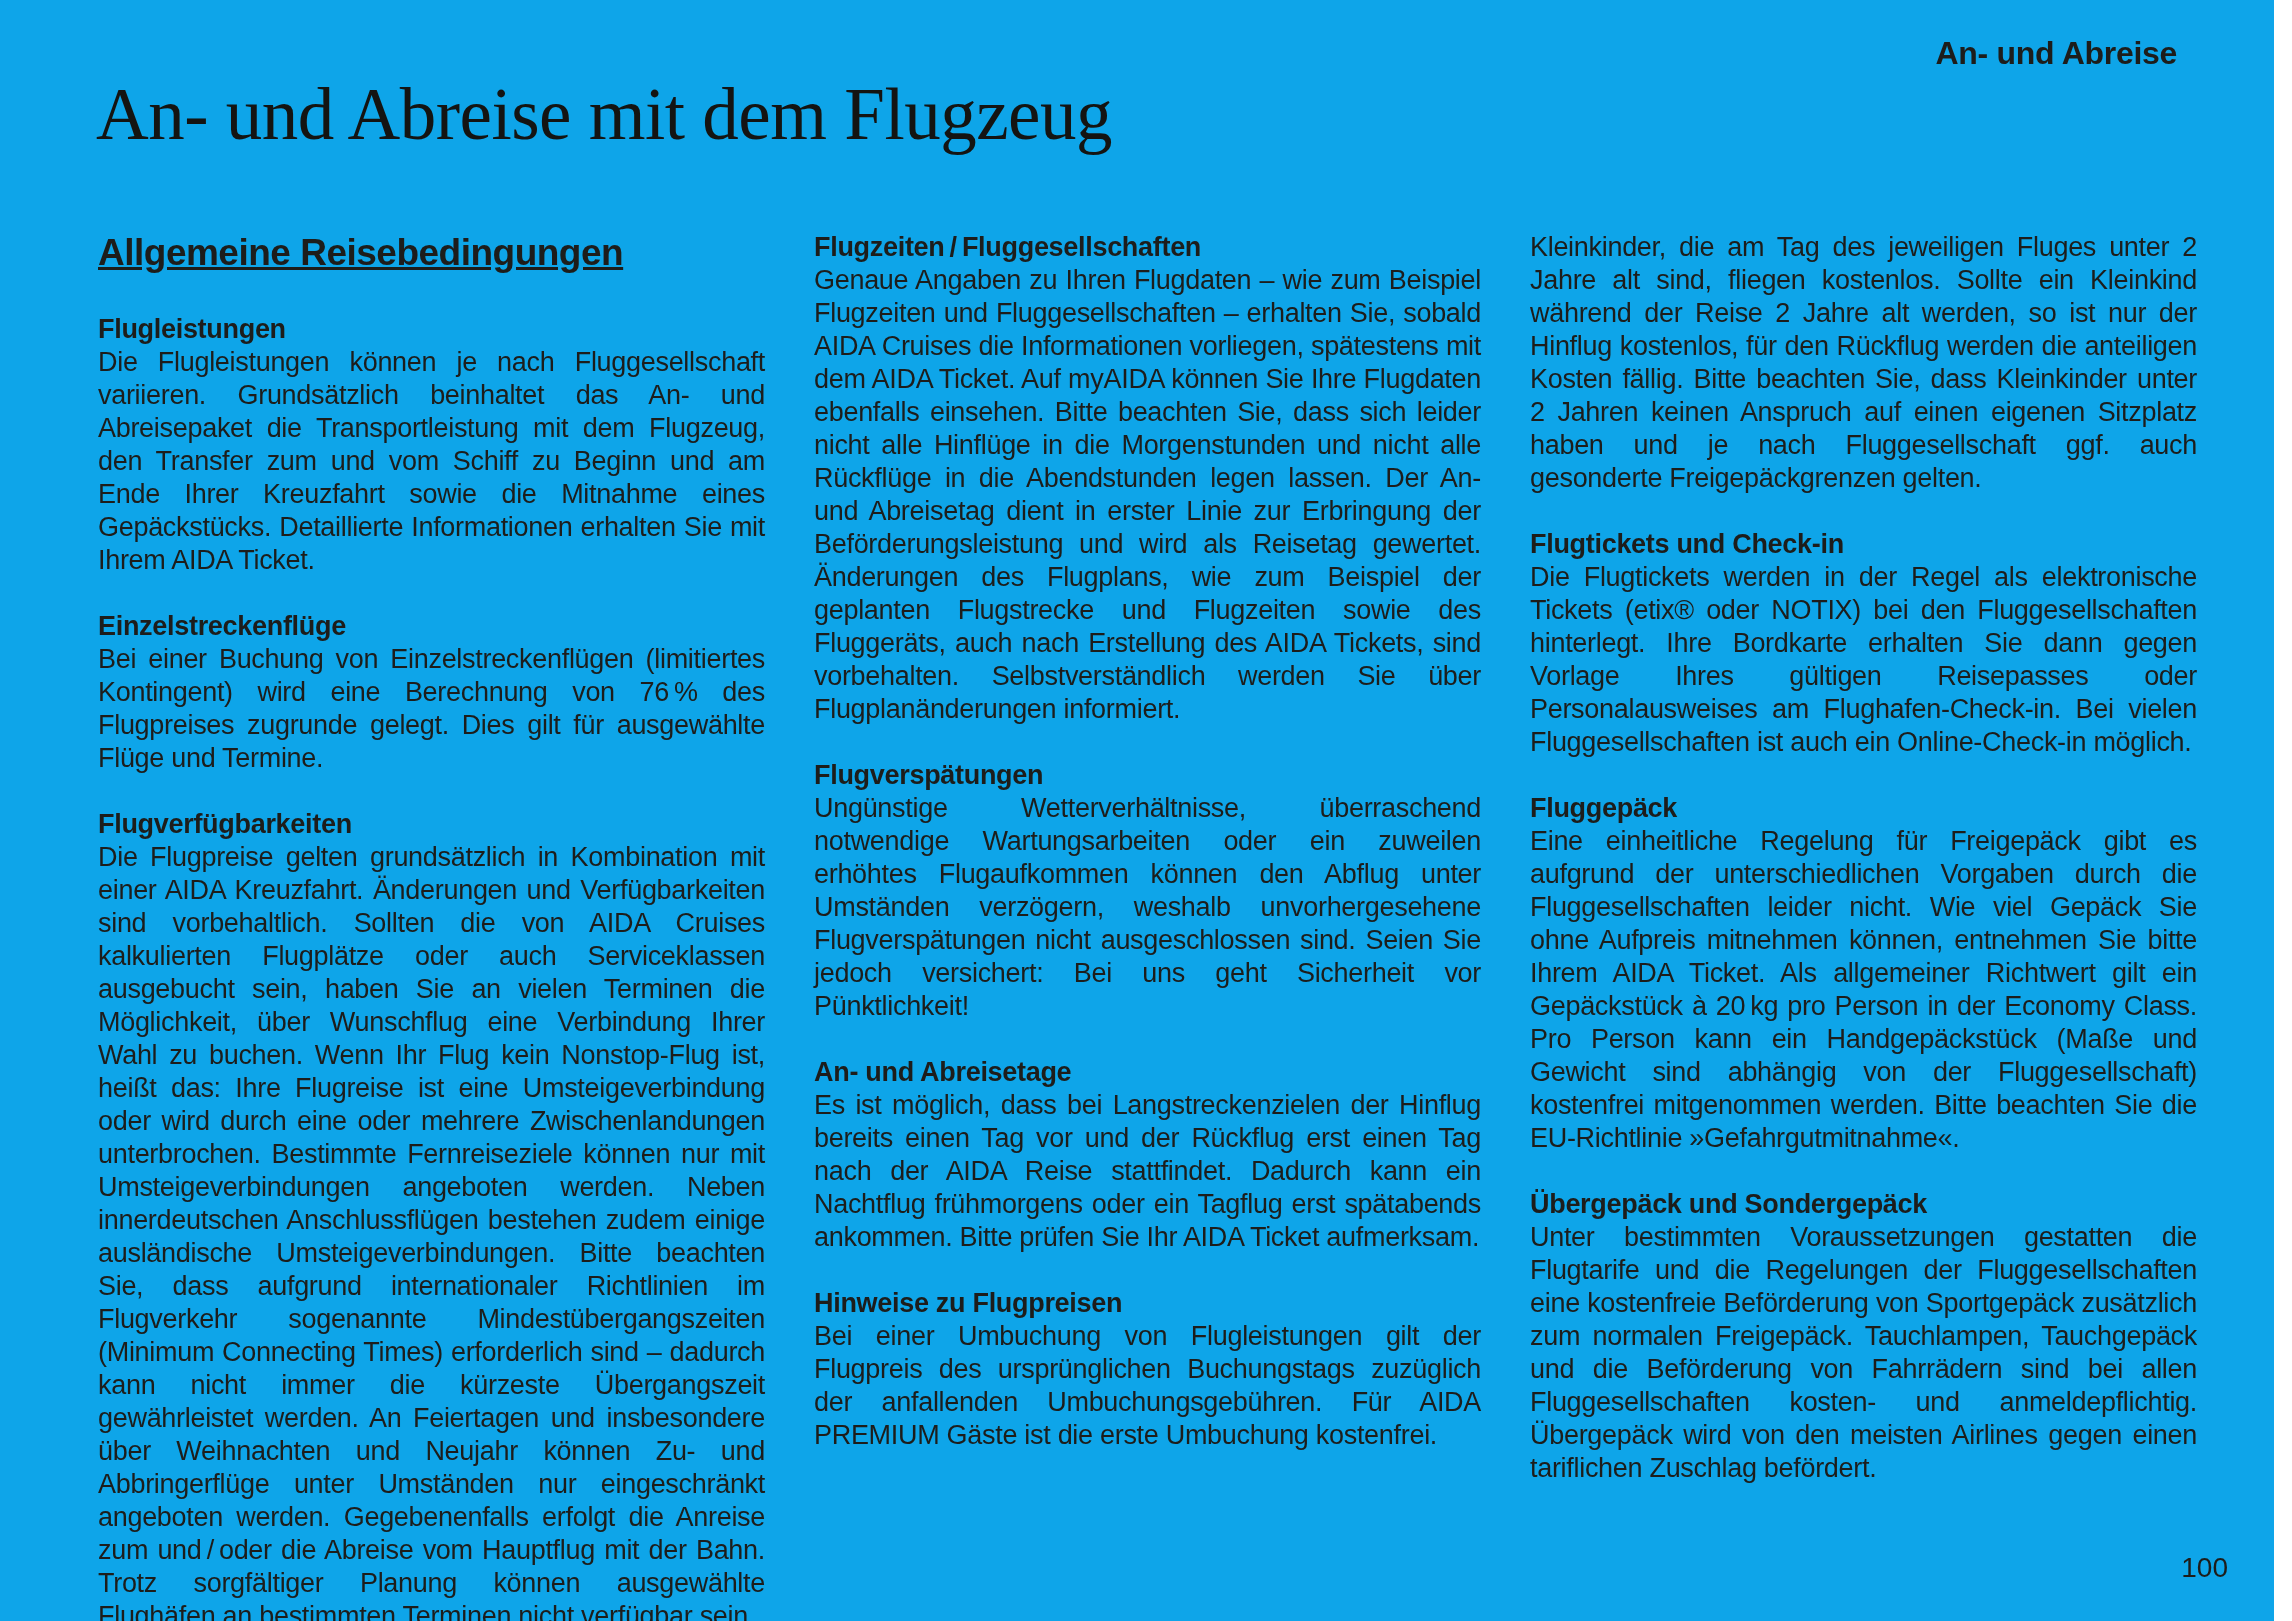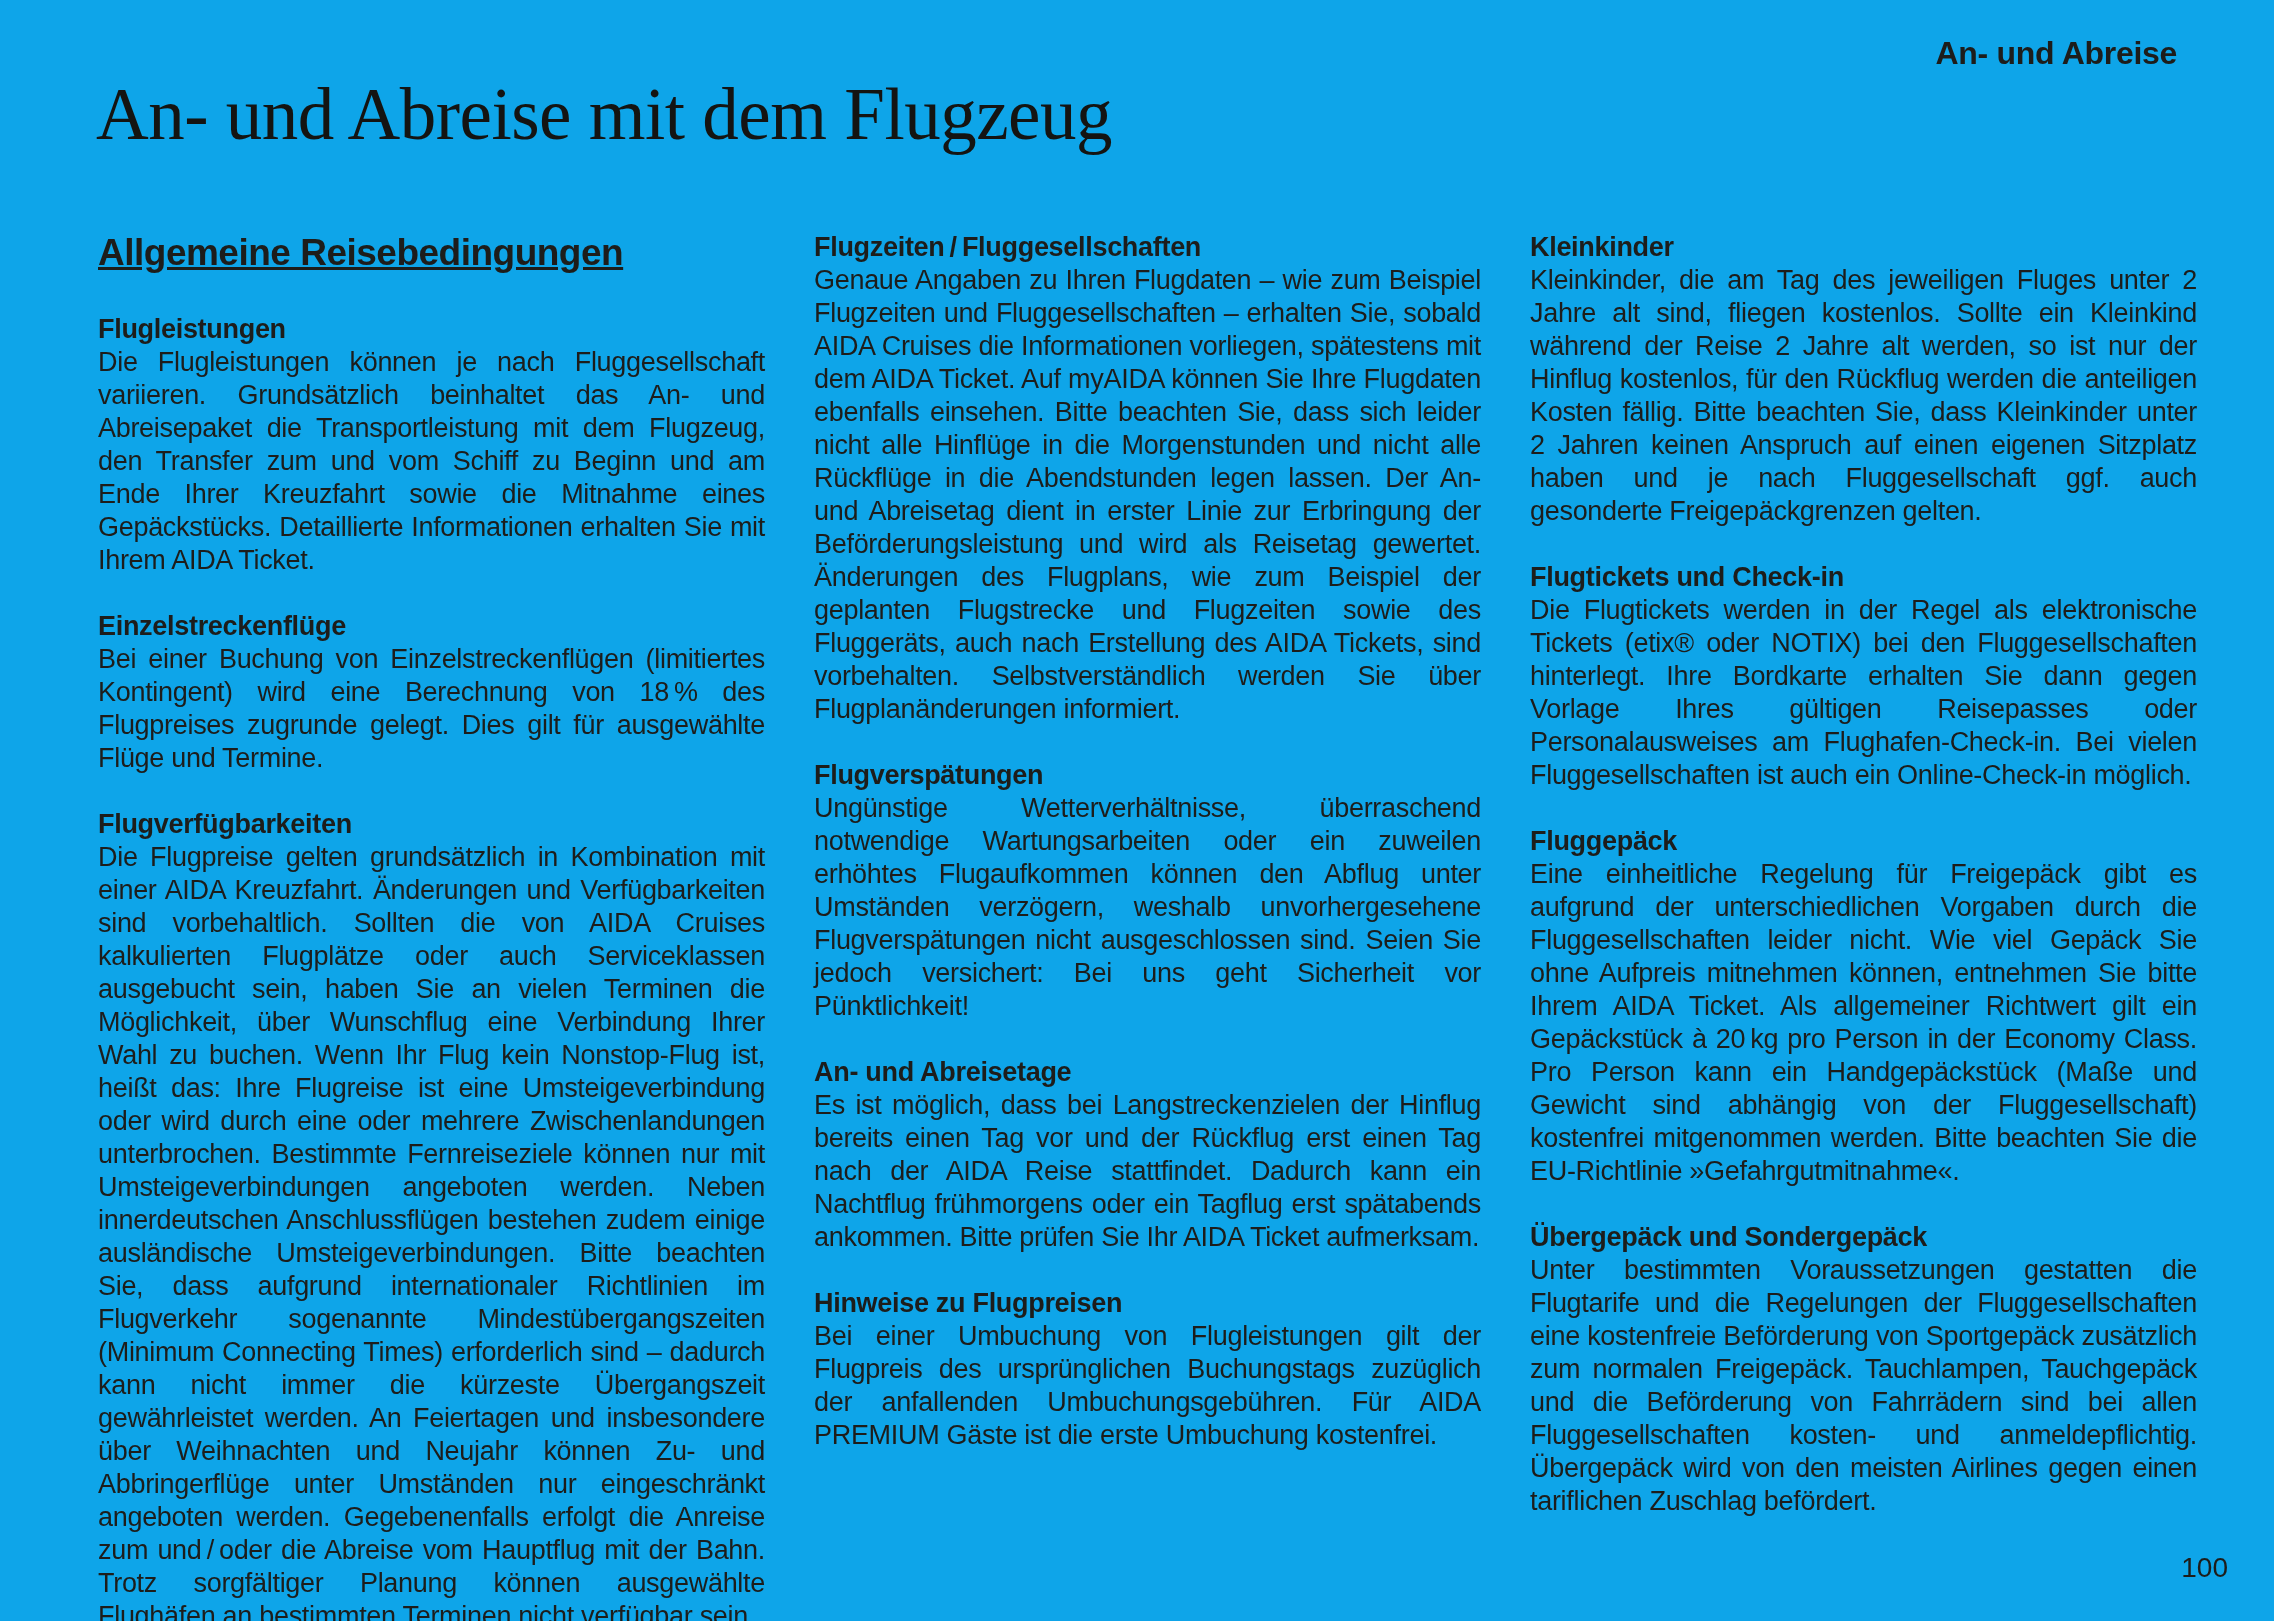--- a/index.html
+++ b/index.html
@@ -92,21 +92,21 @@
     <div class="col">
       <h2 class="col-heading">Allgemeine Reisebedingungen</h2>
 
       <div class="section">
         <h3>Flugleistungen</h3>
         <p>Die Flugleistungen können je nach Fluggesellschaft variieren. Grundsätzlich beinhaltet das An- und Abreisepaket die Transportleistung mit dem Flugzeug, den Transfer zum und vom Schiff zu Beginn und am Ende Ihrer Kreuzfahrt sowie die Mitnahme eines Gepäckstücks. Detaillierte Informationen erhalten Sie mit Ihrem AIDA Ticket.</p>
       </div>
 
       <div class="section">
         <h3>Einzelstreckenflüge</h3>
-        <p>Bei einer Buchung von Einzelstreckenflügen (limitiertes Kontingent) wird eine Berechnung von 18 % des Flugpreises zugrunde gelegt. Dies gilt für ausgewählte Flüge und Termine.</p>
+        <p>Bei einer Buchung von Einzelstreckenflügen (limitiertes Kontingent) wird eine Berechnung von 76 % des Flugpreises zugrunde gelegt. Dies gilt für ausgewählte Flüge und Termine.</p>
       </div>
 
       <div class="section">
         <h3>Flugverfügbarkeiten</h3>
         <p>Die Flugpreise gelten grundsätzlich in Kombination mit einer AIDA Kreuzfahrt. Änderungen und Verfügbarkeiten sind vorbehaltlich. Sollten die von AIDA Cruises kalkulierten Flugplätze oder auch Serviceklassen ausgebucht sein, haben Sie an vielen Terminen die Möglichkeit, über Wunschflug eine Verbindung Ihrer Wahl zu buchen. Wenn Ihr Flug kein Nonstop-Flug ist, heißt das: Ihre Flugreise ist eine Umsteigeverbindung oder wird durch eine oder mehrere Zwischenlandungen unterbrochen. Bestimmte Fernreiseziele können nur mit Umsteigeverbindungen angeboten werden. Neben innerdeutschen Anschlussflügen bestehen zudem einige ausländische Umsteigeverbindungen. Bitte beachten Sie, dass aufgrund internationaler Richtlinien im Flugverkehr sogenannte Mindestübergangszeiten (Minimum Connecting Times) erforderlich sind – dadurch kann nicht immer die kürzeste Übergangszeit gewährleistet werden. An Feiertagen und insbesondere über Weihnachten und Neujahr können Zu- und Abbringerflüge unter Umständen nur eingeschränkt angeboten werden. Gegebenenfalls erfolgt die Anreise zum und / oder die Abreise vom Hauptflug mit der Bahn. Trotz sorgfältiger Planung können ausgewählte Flughäfen an bestimmten Terminen nicht verfügbar sein.</p>
       </div>
     </div>
 
     <div class="col">
       <div class="section">
@@ -125,21 +125,20 @@
       </div>
 
       <div class="section">
         <h3>Hinweise zu Flugpreisen</h3>
         <p>Bei einer Umbuchung von Flugleistungen gilt der Flugpreis des ursprünglichen Buchungstags zuzüglich der anfallenden Umbuchungsgebühren. Für AIDA PREMIUM Gäste ist die erste Umbuchung kostenfrei.</p>
       </div>
     </div>
 
     <div class="col">
       <div class="section">
-        <h3>Kleinkinder</h3>
         <p>Kleinkinder, die am Tag des jeweiligen Fluges unter 2 Jahre alt sind, fliegen kostenlos. Sollte ein Kleinkind während der Reise 2 Jahre alt werden, so ist nur der Hinflug kostenlos, für den Rückflug werden die anteiligen Kosten fällig. Bitte beachten Sie, dass Kleinkinder unter 2 Jahren keinen Anspruch auf einen eigenen Sitzplatz haben und je nach Fluggesellschaft ggf. auch gesonderte Freigepäckgrenzen gelten.</p>
       </div>
 
       <div class="section">
         <h3>Flugtickets und Check-in</h3>
         <p>Die Flugtickets werden in der Regel als elektronische Tickets (etix® oder NOTIX) bei den Fluggesellschaften hinterlegt. Ihre Bordkarte erhalten Sie dann gegen Vorlage Ihres gültigen Reisepasses oder Personalausweises am Flughafen-Check-in. Bei vielen Fluggesellschaften ist auch ein Online-Check-in möglich.</p>
       </div>
 
       <div class="section">
         <h3>Fluggepäck</h3>

